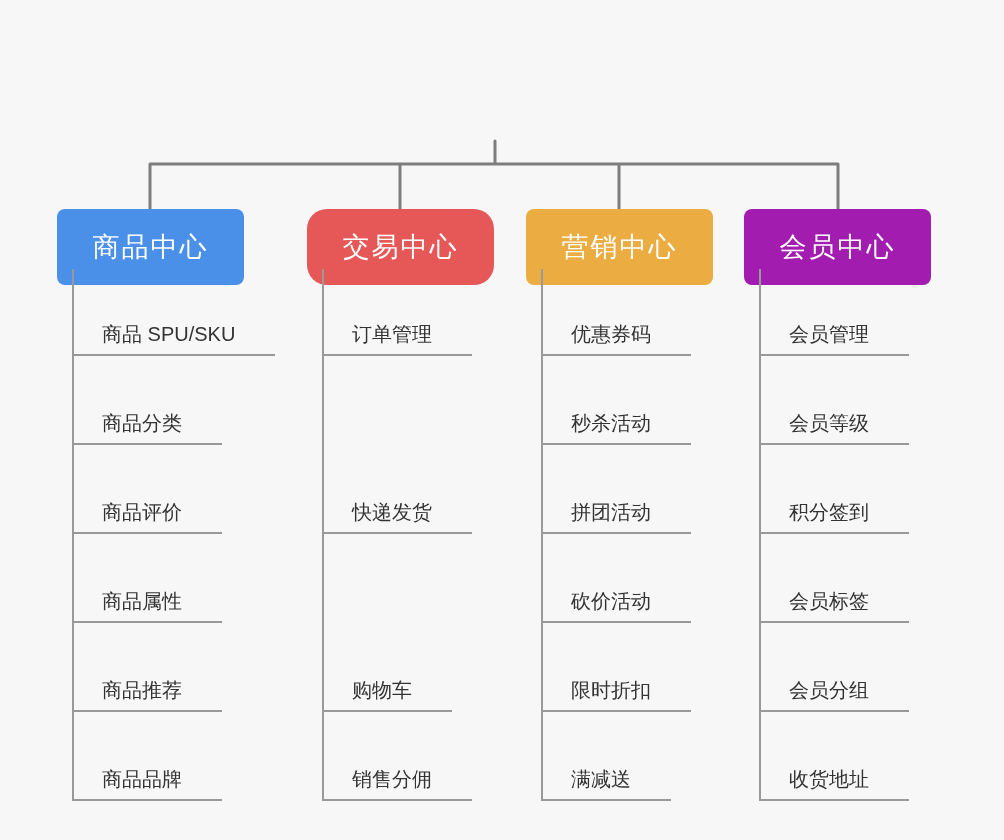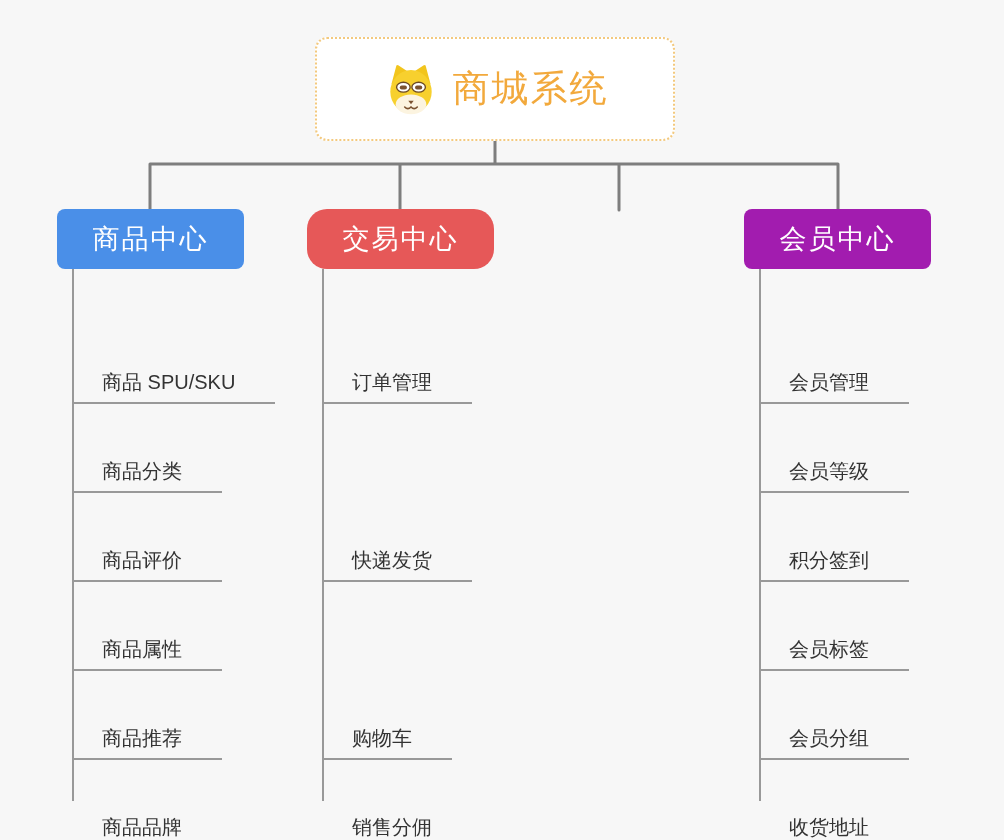--- a/index.html
+++ b/index.html
@@ -13,56 +13,41 @@
     position:absolute;left:315px;top:37px;width:360px;height:104px;
     box-sizing:border-box;background:#ffffff;border:2px dotted #F3C97E;
     border-radius:12px;display:flex;align-items:center;justify-content:center;
   }
   .doge{width:58px;height:54px;margin-right:13px;flex:0 0 auto;}
   .root-title{font-size:37px;color:#F2A93C;letter-spacing:2px;white-space:nowrap;}
   
   .col{position:absolute;top:0;width:262px;height:840px;}
   .c0{left:57px}.c1{left:307px}.c2{left:526px}.c3{left:744px}
   .branch{
-    position:absolute;top:209px;left:0;width:187px;height:60px;
+    position:absolute;top:209px;left:0;width:187px;height:76px;
     border-radius:8px;display:flex;align-items:center;justify-content:center;
     color:#ffffff;font-size:27px;letter-spacing:2px;
   }
   .spine{position:absolute;left:15px;top:269px;width:2px;height:532px;background:#999999;}
   .leaf{
     position:absolute;left:15px;padding:0 40px 8px 30px;
     border-bottom:2px solid #999999;font-size:20px;line-height:24px;
-    color:#333333;white-space:nowrap;margin-top:48px;
+    color:#333333;white-space:nowrap;
   }
   .r0{top:322px}.r1{top:411px}.r2{top:500px}.r3{top:589px}.r4{top:678px}.r5{top:767px}
 </style>
 </head>
 <body>
 
 <div class="canvas">
 
   <svg class="connectors" width="1004" height="840" viewBox="0 0 1004 840">
     <path d="M495,141 V164 M150,210 V164 H838 V210 M400,164 V210 M619,164 V210" fill="none" stroke="#7E7E7E" stroke-width="3" stroke-linecap="round" stroke-linejoin="round"></path>
   </svg>
 
-  <div class="root-node">
-    <svg class="doge" viewBox="0 0 64 60" aria-hidden="true">
-      <path d="M12,24 L17,5 L31,14 Z" fill="#F2C51D" stroke="#F2C51D" stroke-width="3" stroke-linejoin="round"></path>
-      <path d="M52,24 L47,5 L33,14 Z" fill="#F2C51D" stroke="#F2C51D" stroke-width="3" stroke-linejoin="round"></path>
-      <ellipse cx="32" cy="33" rx="23" ry="24" fill="#F7D02E"></ellipse>
-      <ellipse cx="32" cy="47" rx="17" ry="11" fill="#FCF4E0"></ellipse>
-      <ellipse cx="23.5" cy="28" rx="7.5" ry="5.5" fill="#FFFFFF" stroke="#6B4A25" stroke-width="1.5"></ellipse>
-      <ellipse cx="40.5" cy="28" rx="7.5" ry="5.5" fill="#FFFFFF" stroke="#6B4A25" stroke-width="1.5"></ellipse>
-      <rect x="19.5" y="26" width="8" height="4.5" rx="2.2" fill="#7A5230"></rect>
-      <rect x="36.5" y="26" width="8" height="4.5" rx="2.2" fill="#7A5230"></rect>
-      <path d="M29,43 L35,43 L32,47 Z" fill="#7A5230"></path>
-      <path d="M25,50 Q28.5,53.5 32,50 Q35.5,53.5 39,50" fill="none" stroke="#7A5230" stroke-width="1.8" stroke-linecap="round"></path>
-    </svg>
-    <span class="root-title">商城系统</span>
-  </div>
 
   <div class="col c0">
     <div class="branch" style="background-color: rgb(74, 143, 232);">
       <span>商品中心</span>
     </div>
     <div class="spine"></div>
     <div class="leaf r0"><span>商品 SPU/SKU</span></div>
     <div class="leaf r1"><span>商品分类</span></div>
     <div class="leaf r2"><span>商品评价</span></div>
     <div class="leaf r3"><span>商品属性</span></div>
@@ -74,20 +59,32 @@
     <div class="branch" style="background-color: rgb(230, 88, 88); border-radius: 20px;">
       <span>交易中心</span>
     </div>
     <div class="spine"></div>
     <div class="leaf r0"><span>订单管理</span></div>
     <div class="leaf r2"><span>快递发货</span></div>
     <div class="leaf r4"><span>购物车</span></div>
     <div class="leaf r5"><span>销售分佣</span></div>
   </div>
 
+  <div class="col c2">
+    <div class="branch" style="background-color: rgb(235, 172, 66);">
+      <span>营销中心</span>
+    </div>
+    <div class="spine"></div>
+    <div class="leaf r0"><span>优惠券码</span></div>
+    <div class="leaf r1"><span>秒杀活动</span></div>
+    <div class="leaf r2"><span>拼团活动</span></div>
+    <div class="leaf r3"><span>砍价活动</span></div>
+    <div class="leaf r4"><span>限时折扣</span></div>
+    <div class="leaf r5"><span>满减送</span></div>
+  </div>
 
   <div class="col c3">
     <div class="branch" style="background-color: #a21caf;">
       <span>会员中心</span>
     </div>
     <div class="spine"></div>
     <div class="leaf r0"><span>会员管理</span></div>
     <div class="leaf r2"><span>积分签到</span></div>
     <div class="leaf r1"><span>会员等级</span></div>
     <div class="leaf r3"><span>会员标签</span></div>

